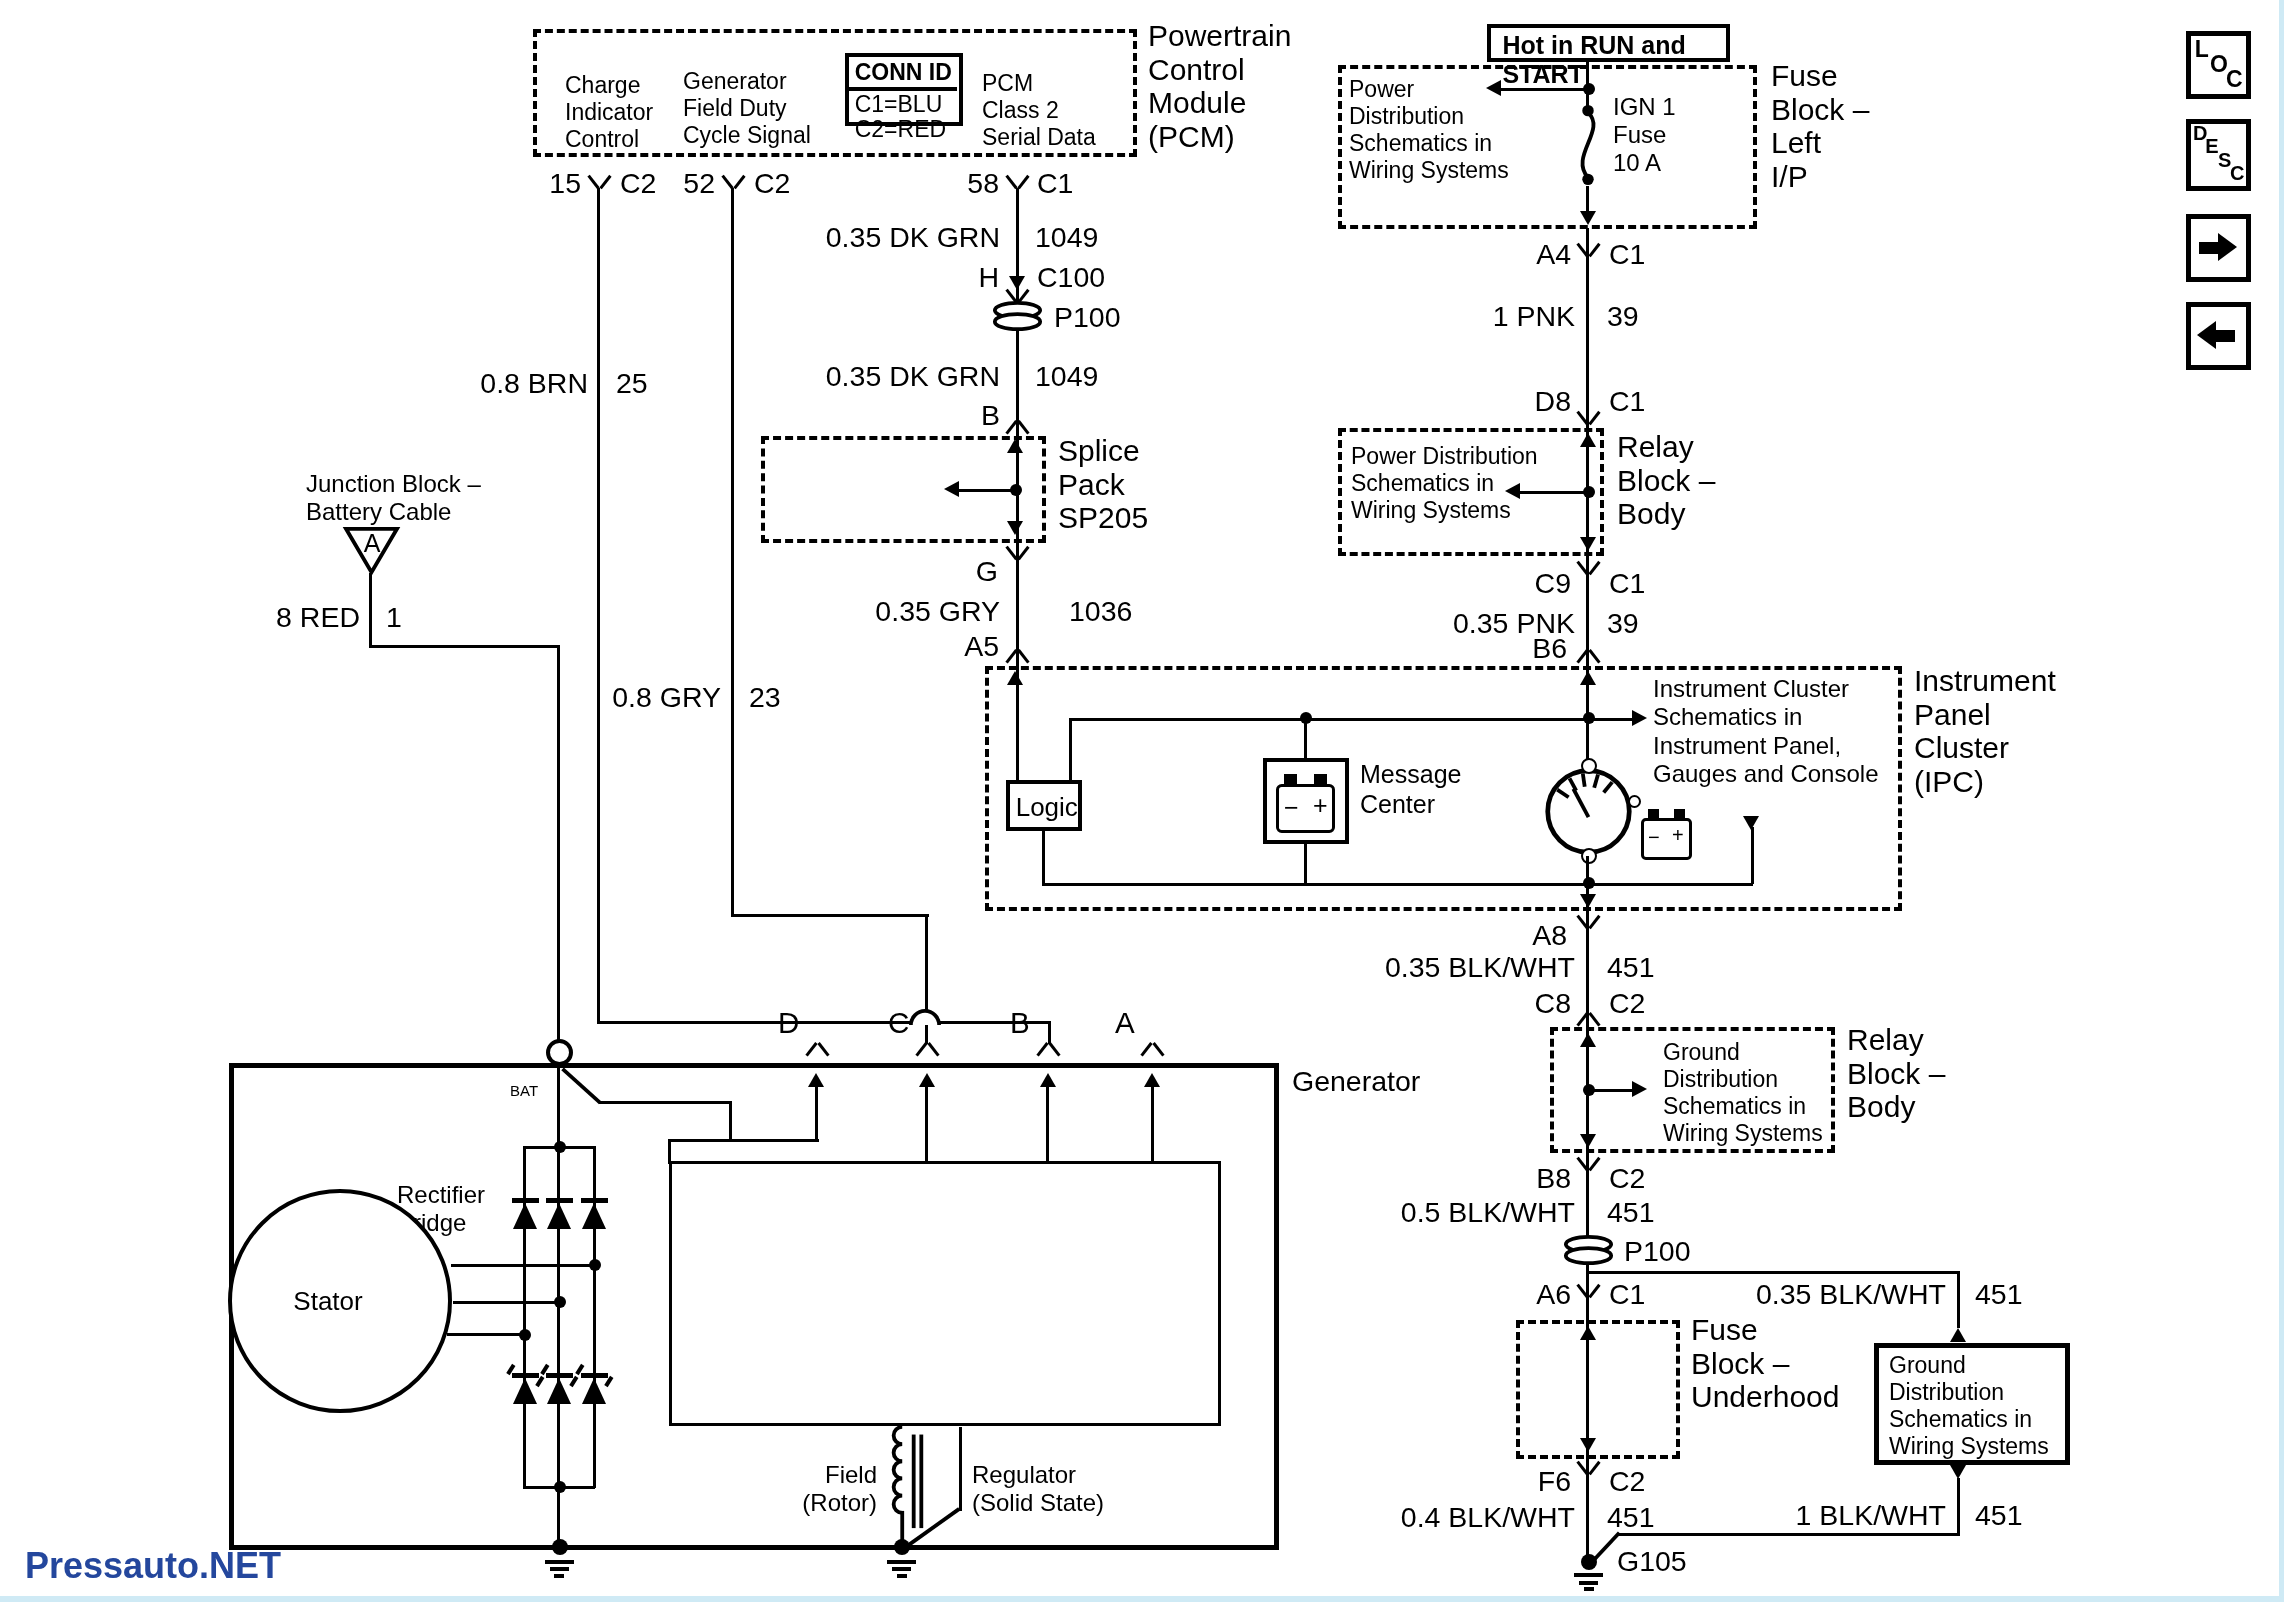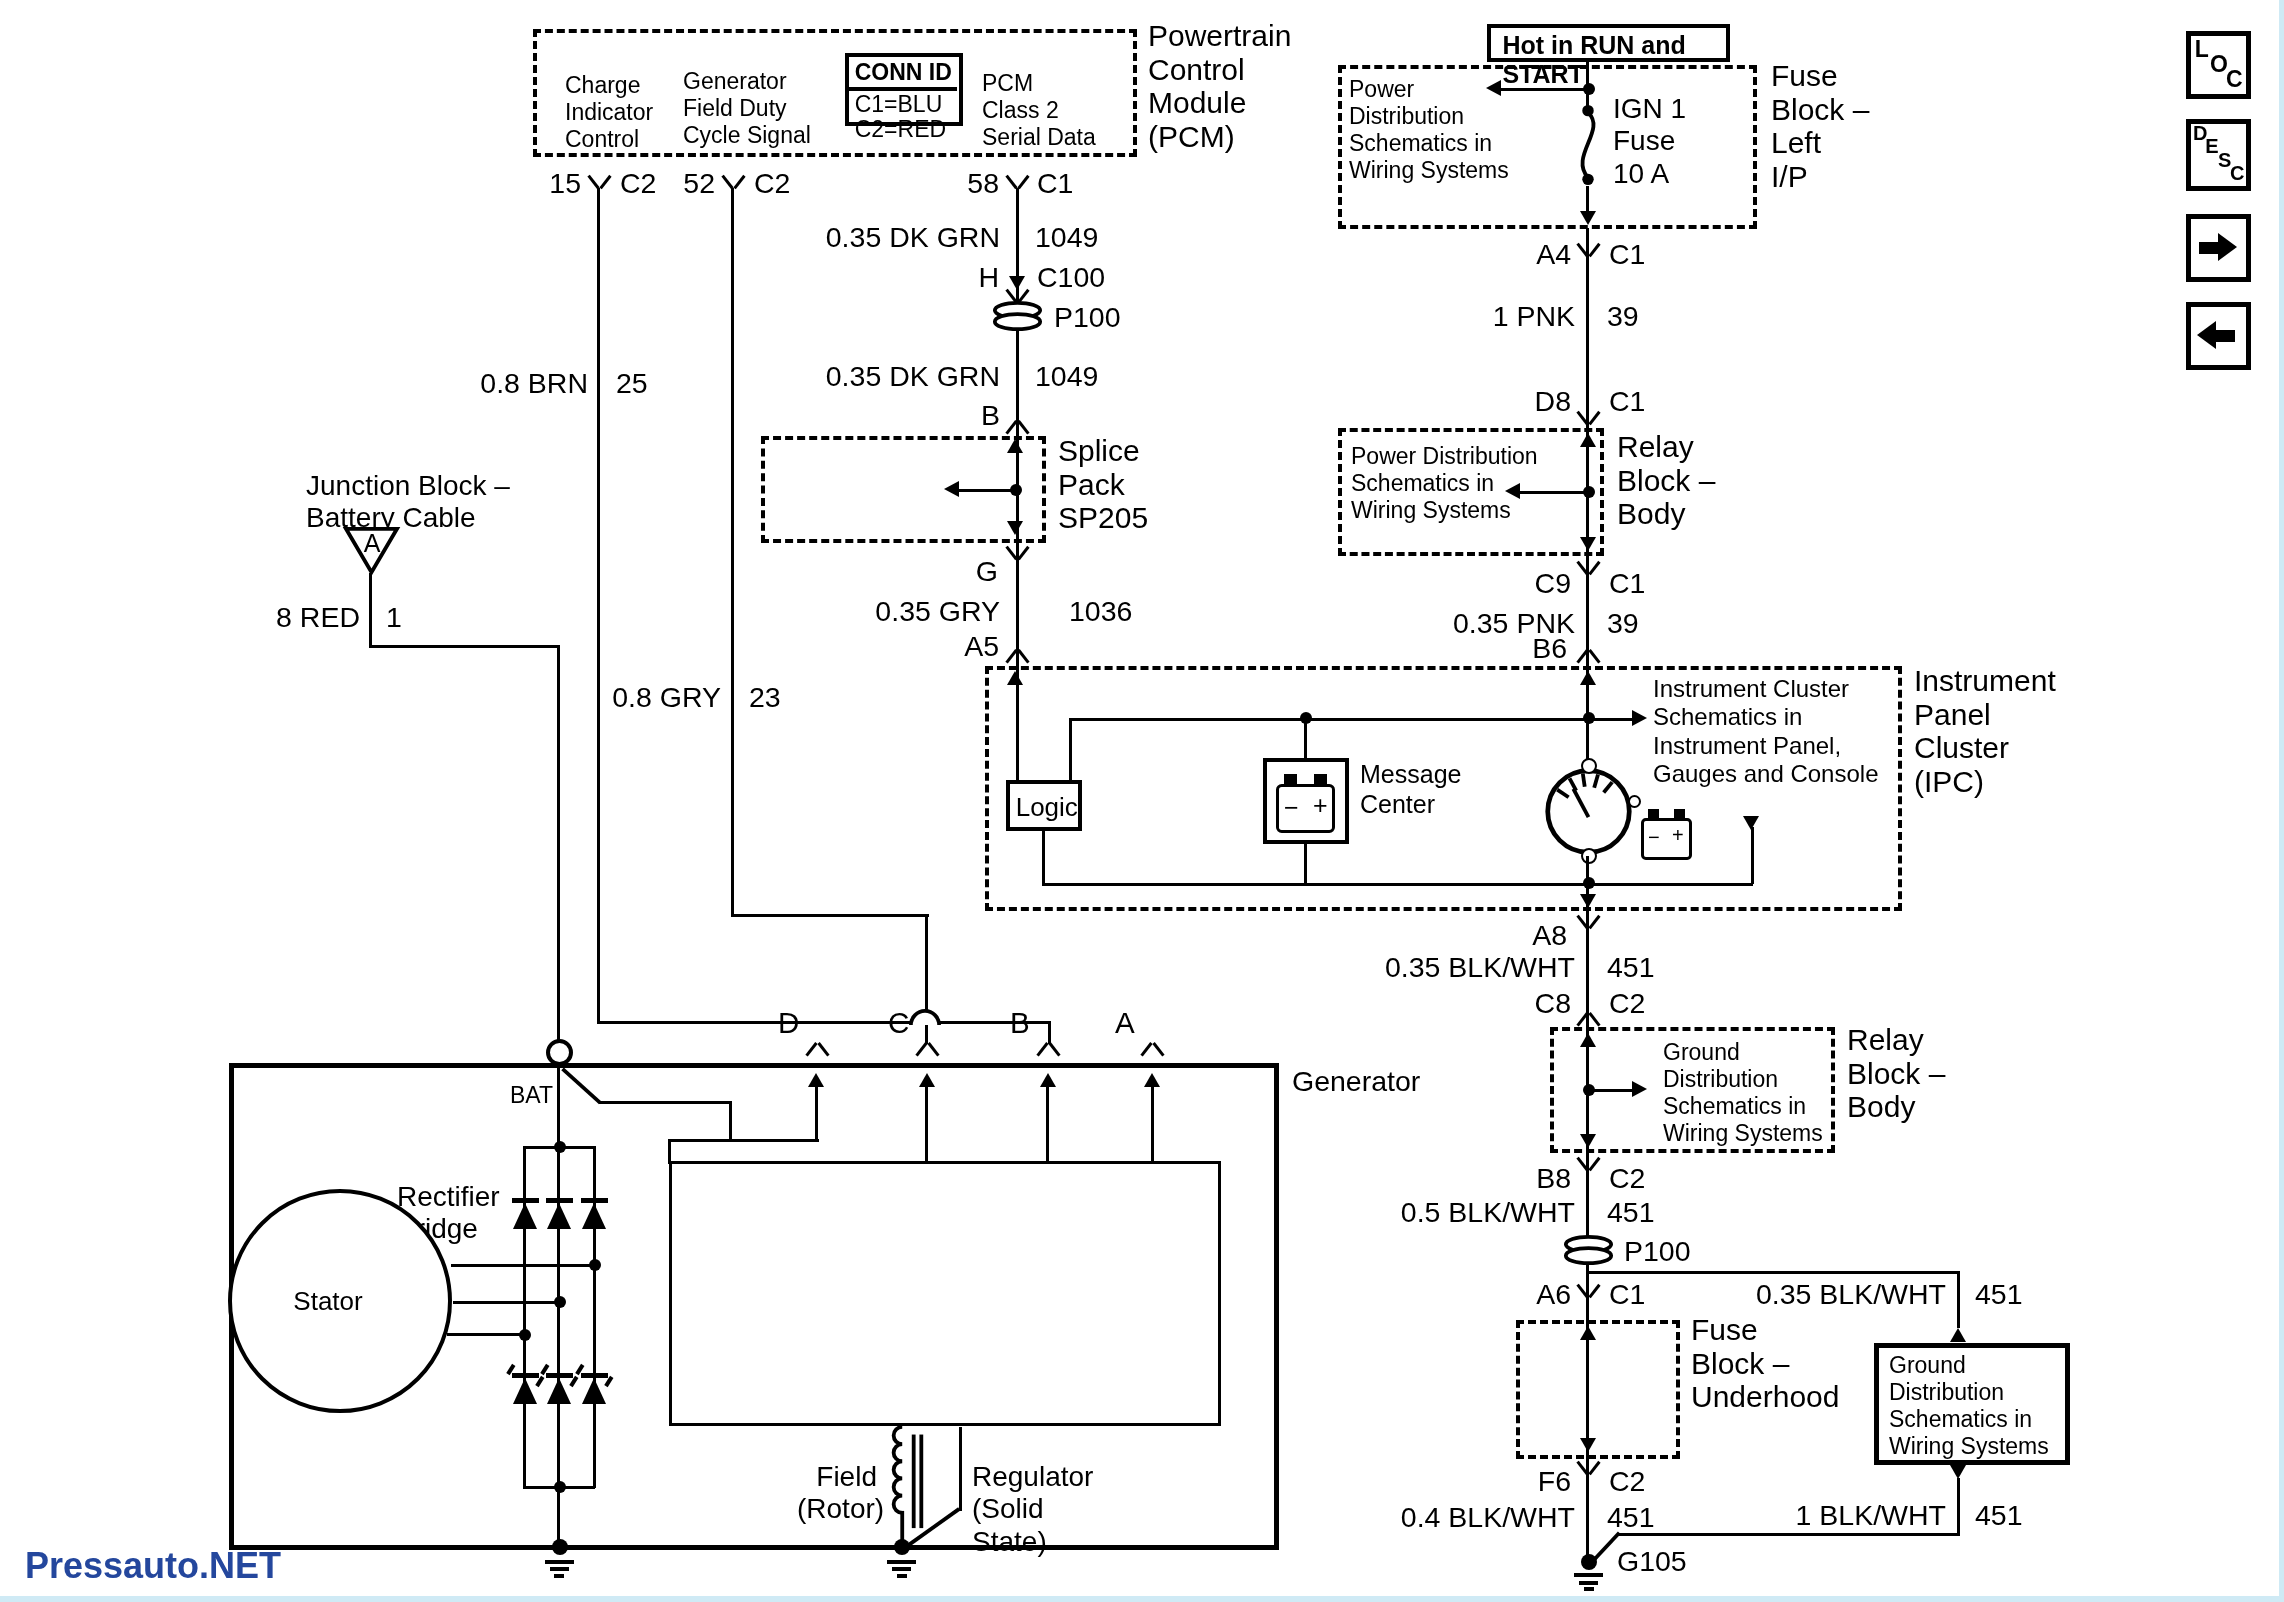--- a/index.html
+++ b/index.html
@@ -3,21 +3,21 @@
 <meta charset="utf-8">
 <style>
   html,body{margin:0;padding:0;background:#fff}
   #stage{position:relative;width:2285px;height:1603px;background:#fff;overflow:hidden;
          font-family:"Liberation Sans","DejaVu Sans",sans-serif;color:#000}
   #stage *{position:absolute;box-sizing:border-box}
   .t{white-space:pre-line;line-height:1.14;color:#000}
   .lab{font-size:28.5px}
   .title{font-size:30px;line-height:1.12}
   .note{font-size:23px;line-height:1.18}
-  .small{font-size:28px;line-height:1.16}
+  .small{font-size:24px;line-height:1.16}
   .wl{text-align:right}
   .lh{height:2.9px;background:#000}
   .lv{width:2.9px;background:#000}
   .dot{width:12.4px;height:12.4px;border-radius:50%;background:#000}
   .bx-d{border:4.8px dashed #000}
   .bx-s{border:4.8px solid #000}
   .au{width:0;height:0;border-left:8.6px solid transparent;border-right:8.6px solid transparent;border-bottom:14.3px solid #000}
   .ad{width:0;height:0;border-left:8.6px solid transparent;border-right:8.6px solid transparent;border-top:14.3px solid #000}
   .al{width:0;height:0;border-top:8.6px solid transparent;border-bottom:8.6px solid transparent;border-right:15px solid #000}
   .ar{width:0;height:0;border-top:8.6px solid transparent;border-bottom:8.6px solid transparent;border-left:15px solid #000}
@@ -369,21 +369,21 @@
   <div class="au" style="left:808px;top:1073px"></div>
   <div class="lv" style="left:815px;top:1084px;height:57px"></div>
   <div class="au" style="left:919px;top:1073px"></div>
   <div class="lv" style="left:925px;top:1084px;height:80px"></div>
   <div class="au" style="left:1040px;top:1073px"></div>
   <div class="lv" style="left:1046px;top:1084px;height:80px"></div>
   <div class="au" style="left:1144px;top:1073px"></div>
   <div class="lv" style="left:1151px;top:1084px;height:80px"></div>
 
   <div style="left:546px;top:1039px;width:27px;height:27px;border:4.8px solid #000;border-radius:50%;background:#fff"></div>
-  <div style="left:510px;top:1082px;font-size:23px">BAT</div>
+  <div style="left:510px;top:1082px;font-size:15px">BAT</div>
   <div class="lv" style="left:557px;top:1065px;height:84px"></div>
   <svg style="left:555px;top:1061px" width="49" height="46" viewBox="0 0 52 48">
       <line x1="8" y1="8" x2="48" y2="44" stroke="#000" stroke-width="4"></line>
     </svg>
   <div class="lh" style="left:599px;top:1101px;width:133px"></div>
   <div class="lv" style="left:729px;top:1101px;height:41px"></div>
   <div class="lh" style="left:669px;top:1139px;width:150px"></div>
   <div class="lv" style="left:668px;top:1139px;height:25px"></div>
 
   <div class="lh" style="left:523px;top:1146px;width:72px"></div>

